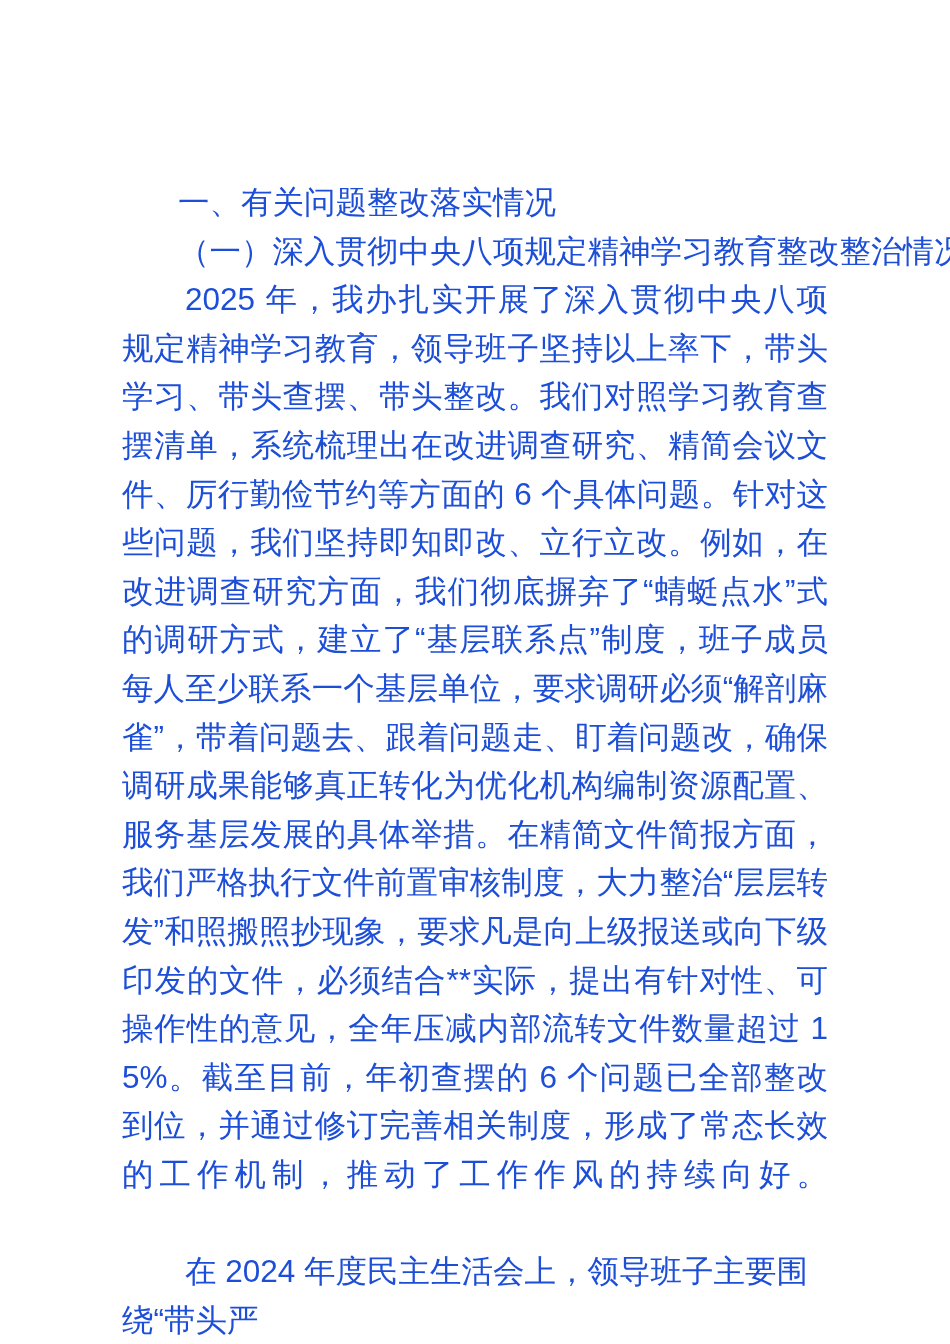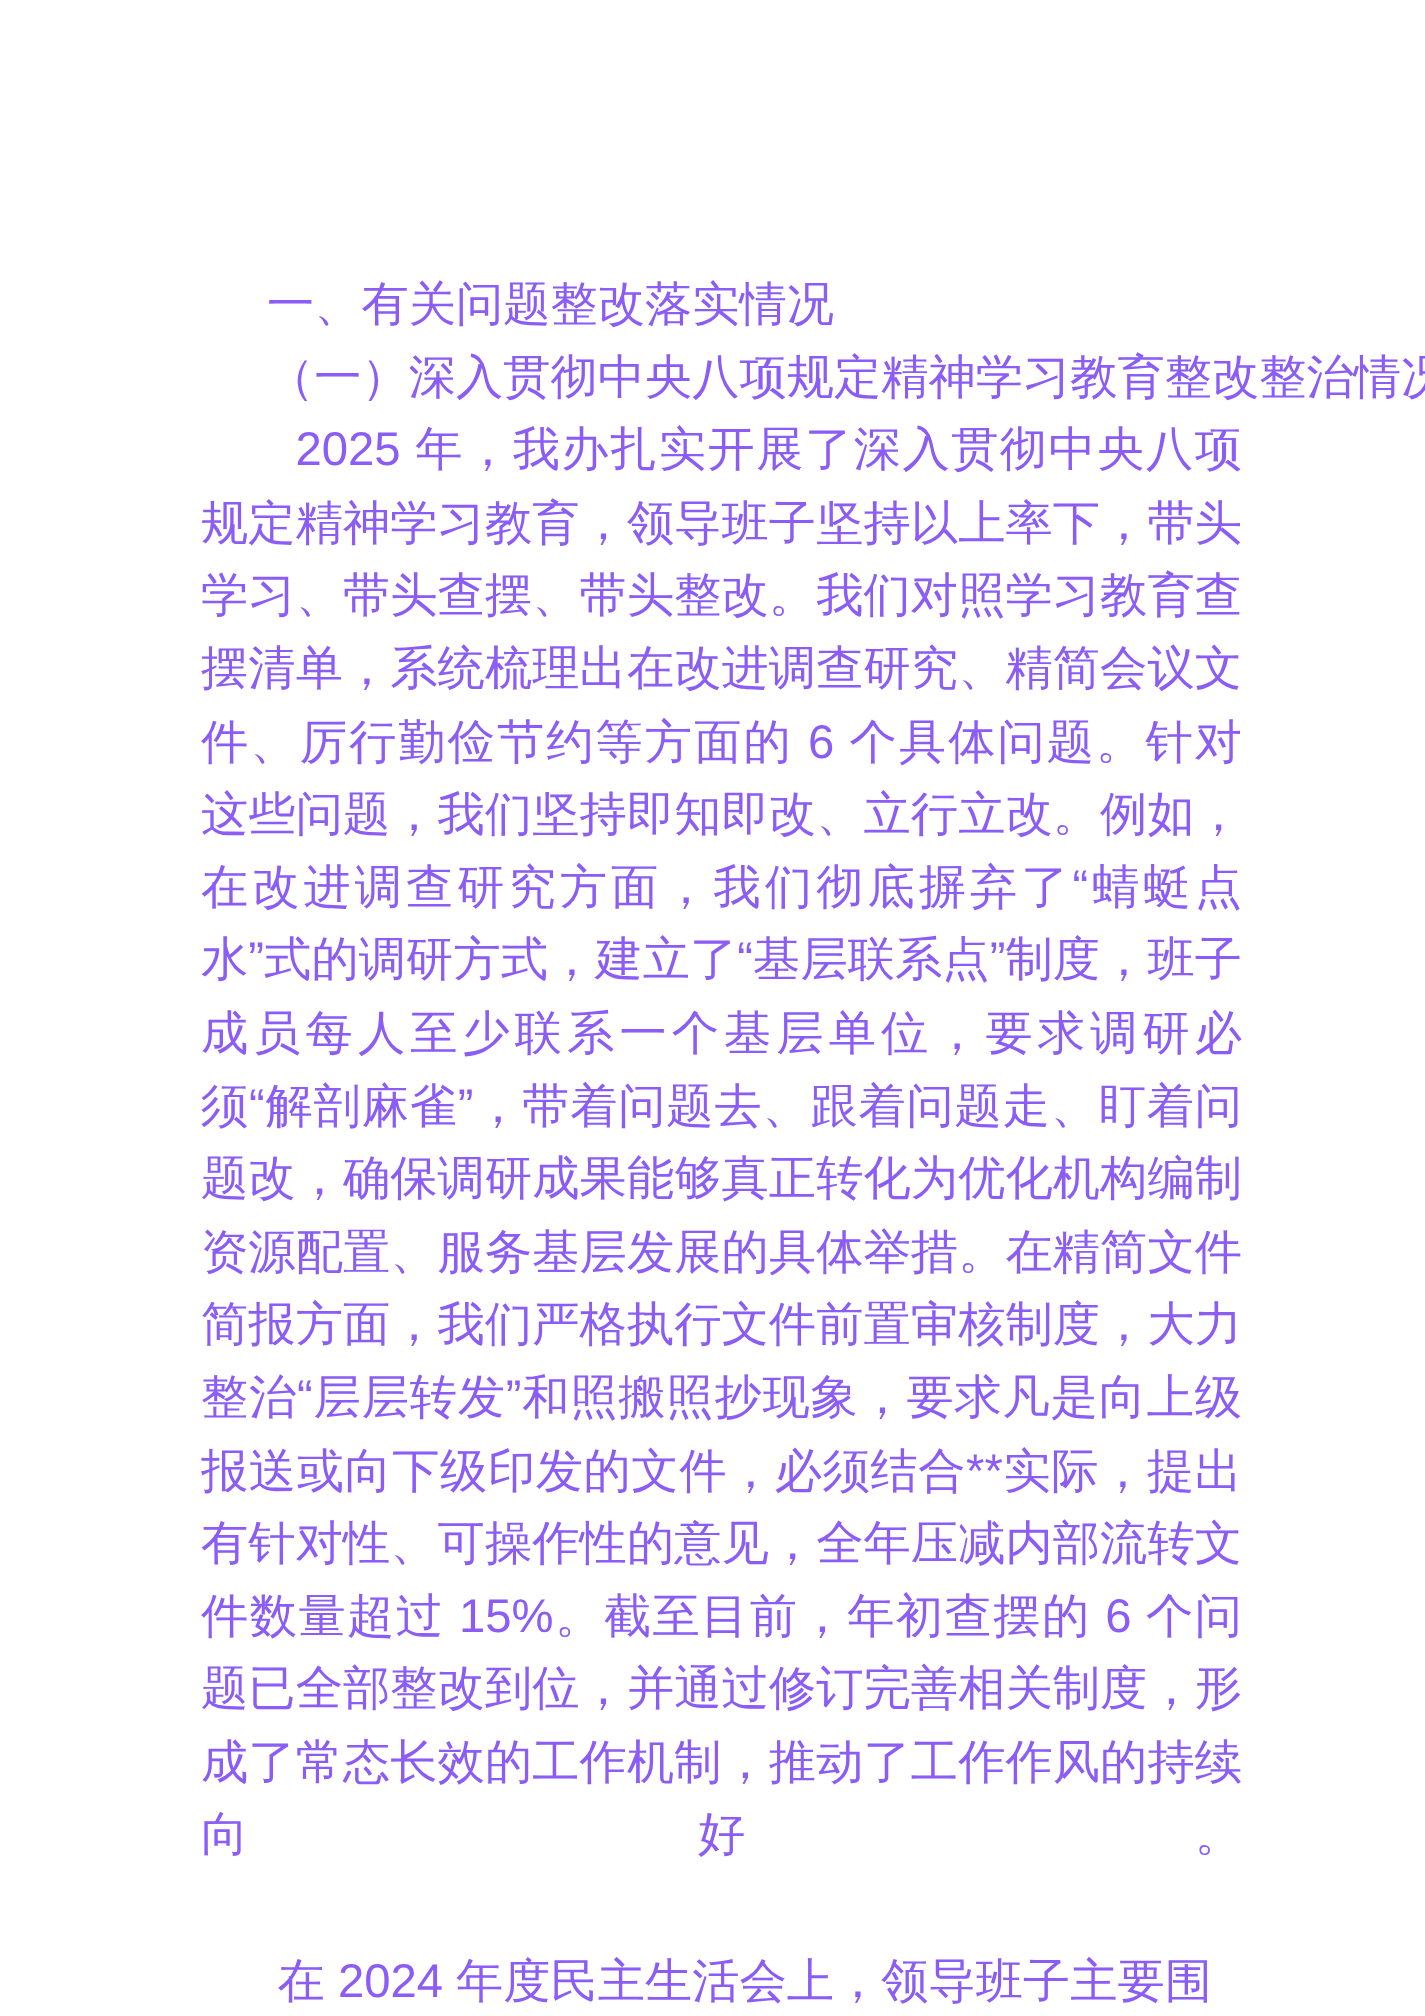--- a/index.html
+++ b/index.html
@@ -8,21 +8,21 @@
     background: #ffffff;
   }
 
   .page {
     position: relative;
     width: 950px;
     height: 1344px;
     background: #ffffff;
     overflow: hidden;
     font-family: "Liberation Sans", "DejaVu Sans", sans-serif;
-    color: #8b5cf6;
+    color: #1d4ed8;
     border-radius: 32px;
   }
 
   .content {
     position: absolute;
     left: 122px;
     top: 178px;
     width: 706px;
   }
 
@@ -41,21 +41,20 @@
 
   
   .heading {
     text-indent: 56px;
     white-space: nowrap;
     text-align: left;
   }
 
   .paragraph {
     text-indent: 63px;
-    margin-left: 12px;
   }
 
   
   .paragraph::after {
     content: "";
     display: inline-block;
     width: 100%;
   }
 
   .no-stretch {

